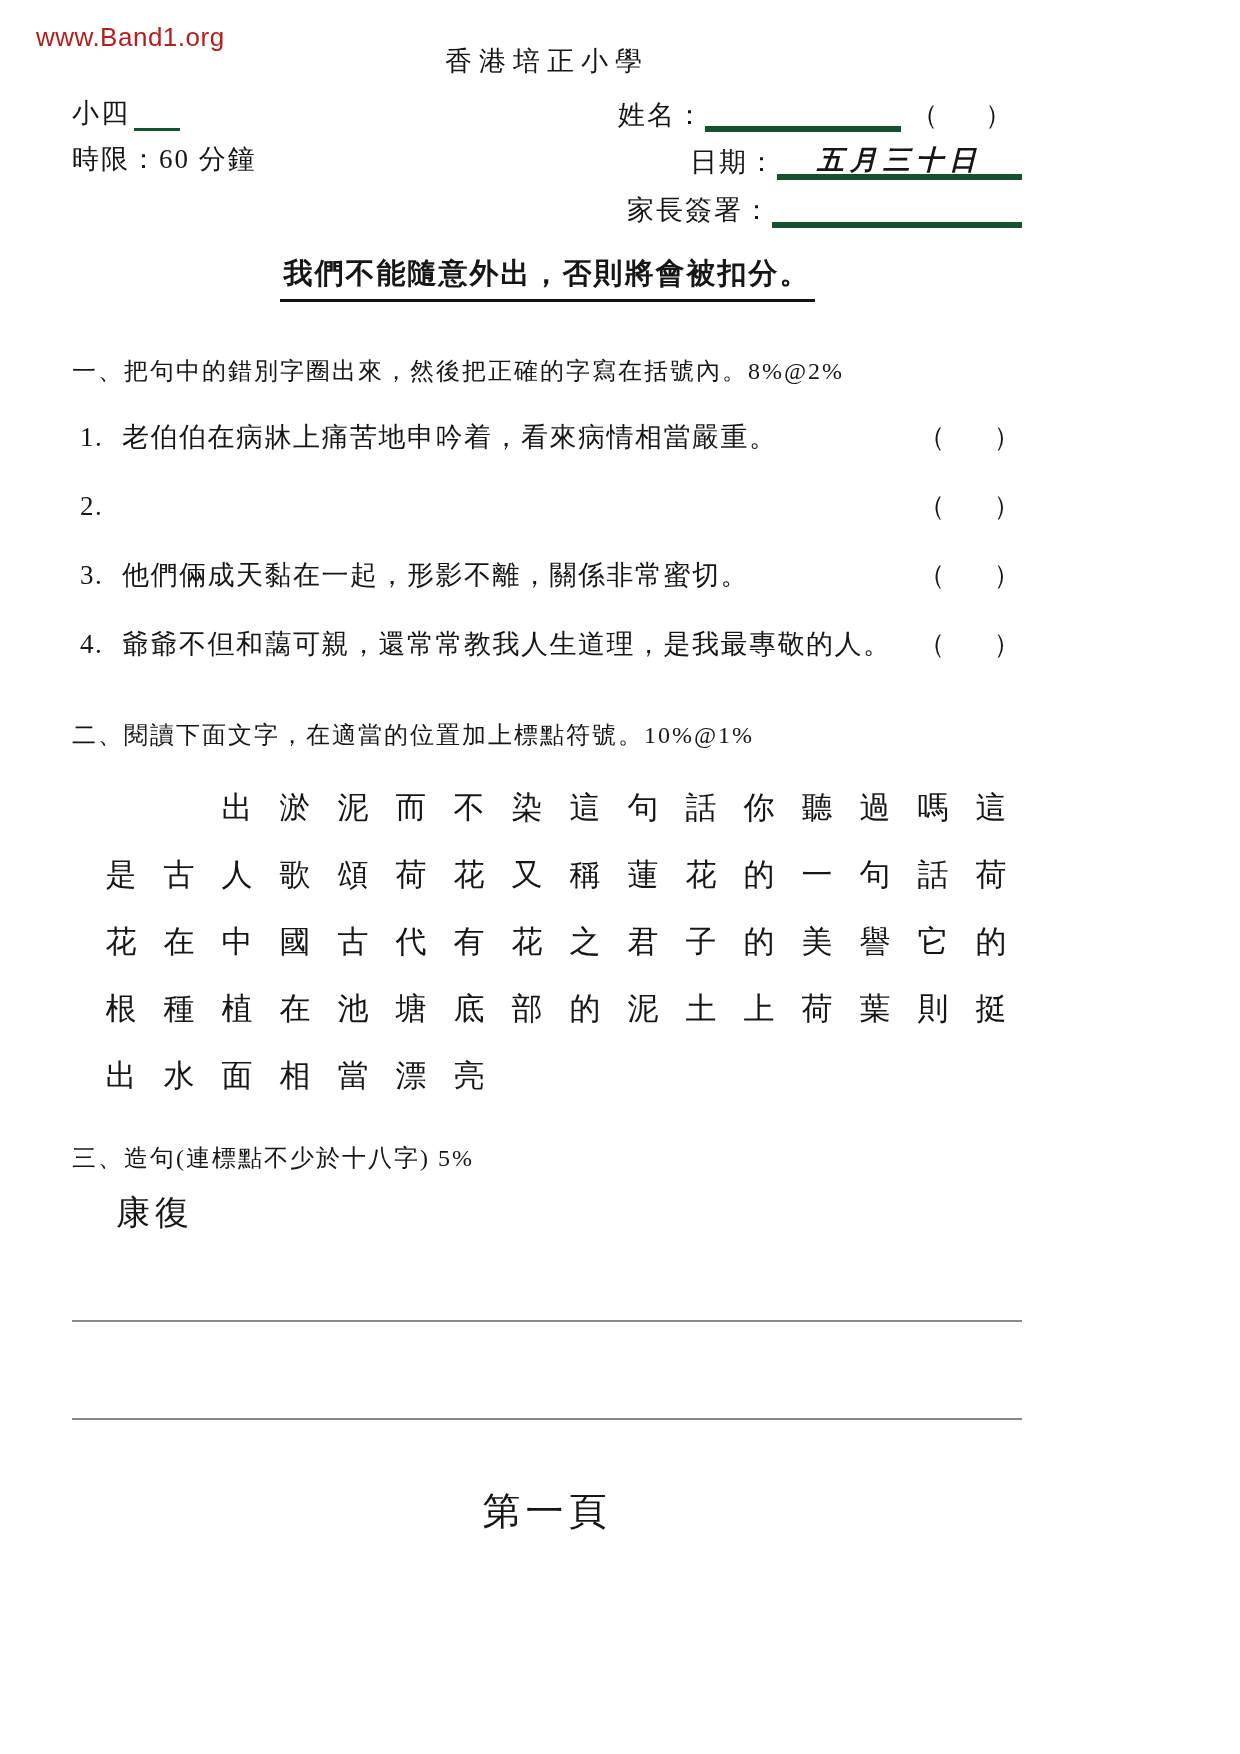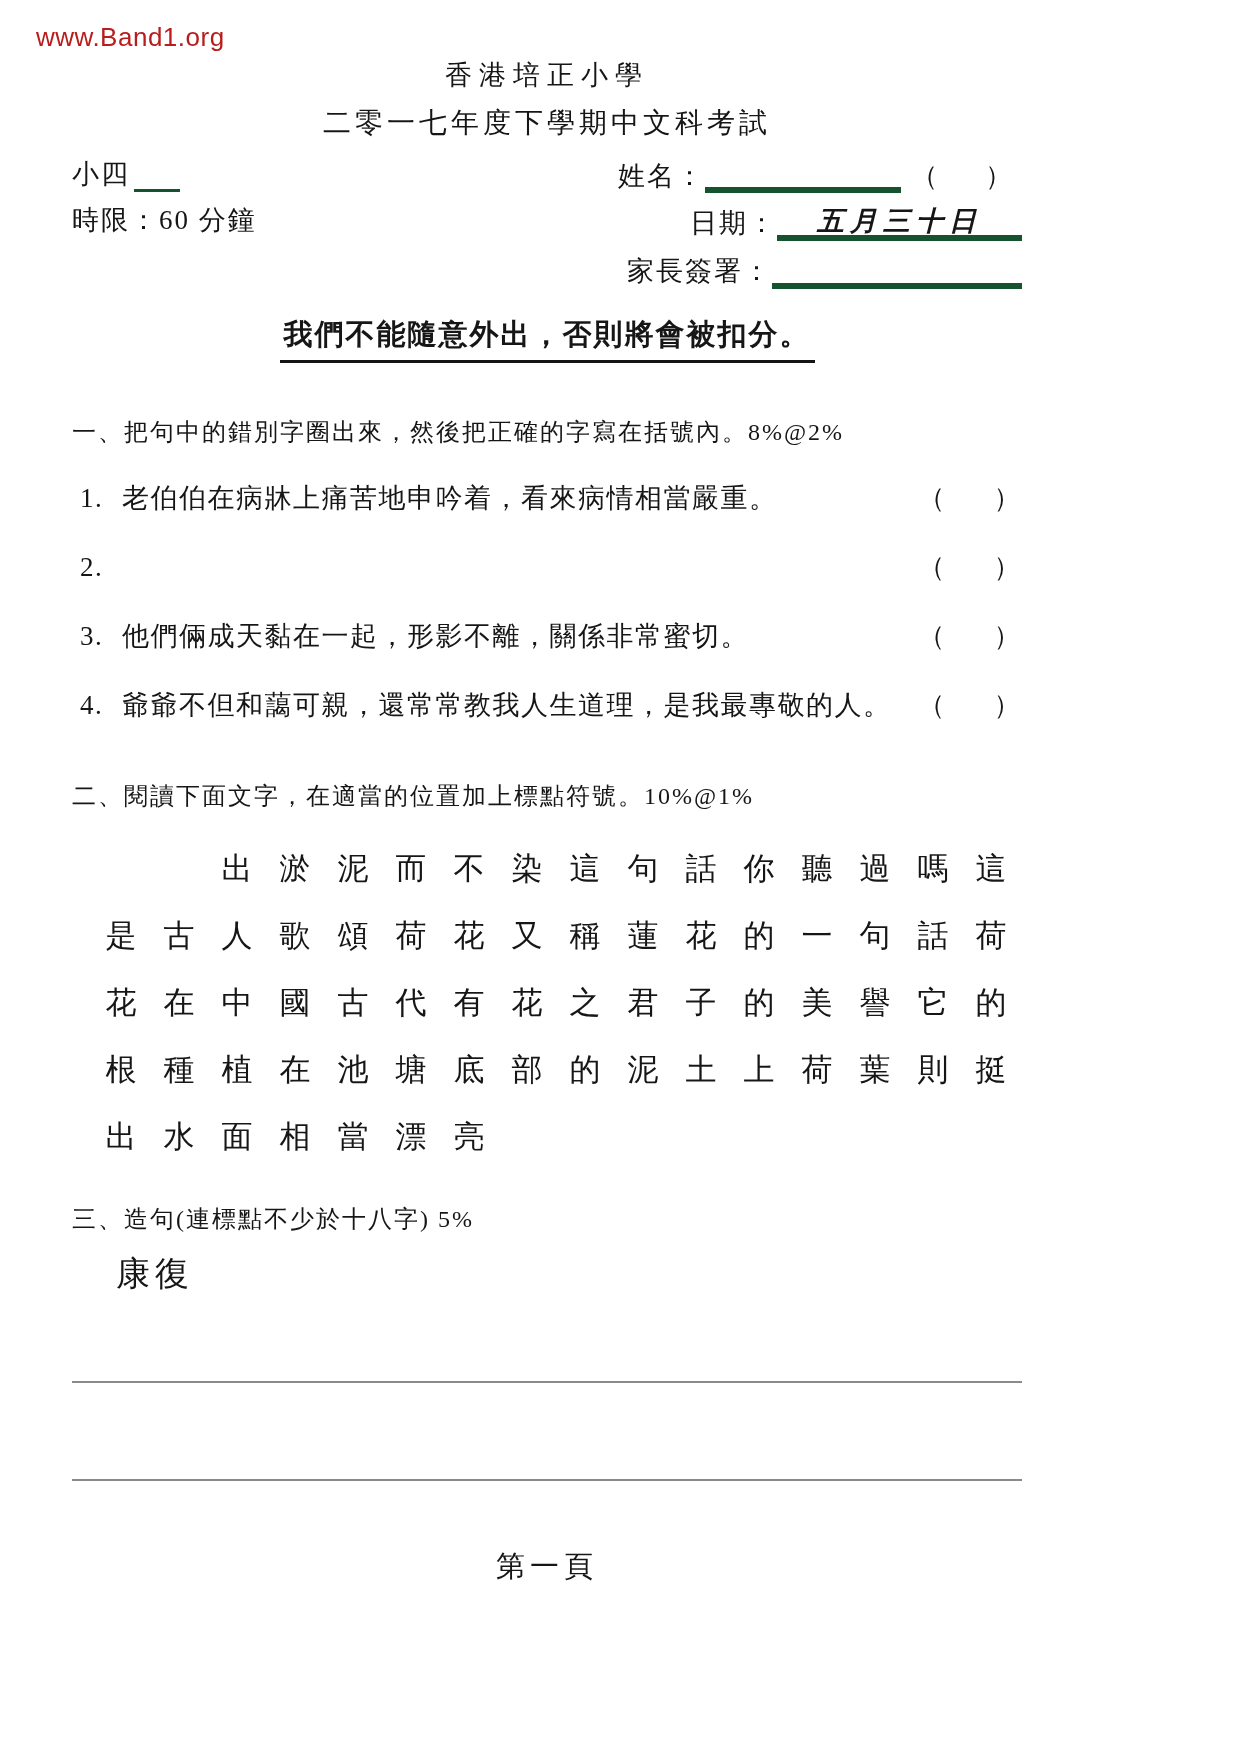--- a/index.html
+++ b/index.html
@@ -17,21 +17,21 @@
     top: 22px;
     left: 36px;
     font-size: 26px;
     color: #b91c1c;
     font-family: "Liberation Sans", "DejaVu Sans", sans-serif;
     letter-spacing: 0.5px;
   }
   .content {
     width: 950px;
     margin-left: 72px;
-    padding-top: 59px;
+    padding-top: 45px;
   }
   .school-name {
     text-align: center;
     font-size: 27px;
     letter-spacing: 7px;
     line-height: 1.25;
   }
   .exam-title {
     text-align: center;
     font-size: 28px;
@@ -90,33 +90,32 @@
   .section-two-title { margin-top: 58px; }
   .punct-grid { margin-top: 24px; margin-left: 20px; width: 928px; font-size: 31px; }
   .grid-row { display: flex; height: 67px; align-items: center; }
   .grid-row.indent-2 { padding-left: 116px; }
   .grid-char { width: 58px; text-align: center; flex: none; }
   .section-three-title { margin-top: 34px; }
   .prompt-word { font-size: 34px; letter-spacing: 5px; margin: 20px 0 0 44px; line-height: 1.2; }
   .answer-line { border-bottom: 2px solid #8a8a8a; height: 0; }
   .answer-line-1 { margin-top: 86px; }
   .answer-line-2 { margin-top: 96px; }
-  .page-footer { text-align: center; font-size: 29px; letter-spacing: 5px; margin-top: 66px; }
+  .page-footer { text-align: center; font-size: 38px; letter-spacing: 5px; margin-top: 66px; }
 </style>
 </head>
 <body>
 
 <div class="page">
 
   <div class="watermark">www.Band1.org</div>
 
   <div class="content">
 
     <div class="school-name">香港培正小學</div>
-    <div class="exam-title">二零一七年度下學期中文科考試</div>
 
     <div class="header-row">
       <div class="header-left">
         <div class="class-line">
           <span>小四</span>
           <span class="blank class-blank"></span>
         </div>
         <div class="time-limit">時限：60 分鐘</div>
       </div>
       <div class="header-right">

